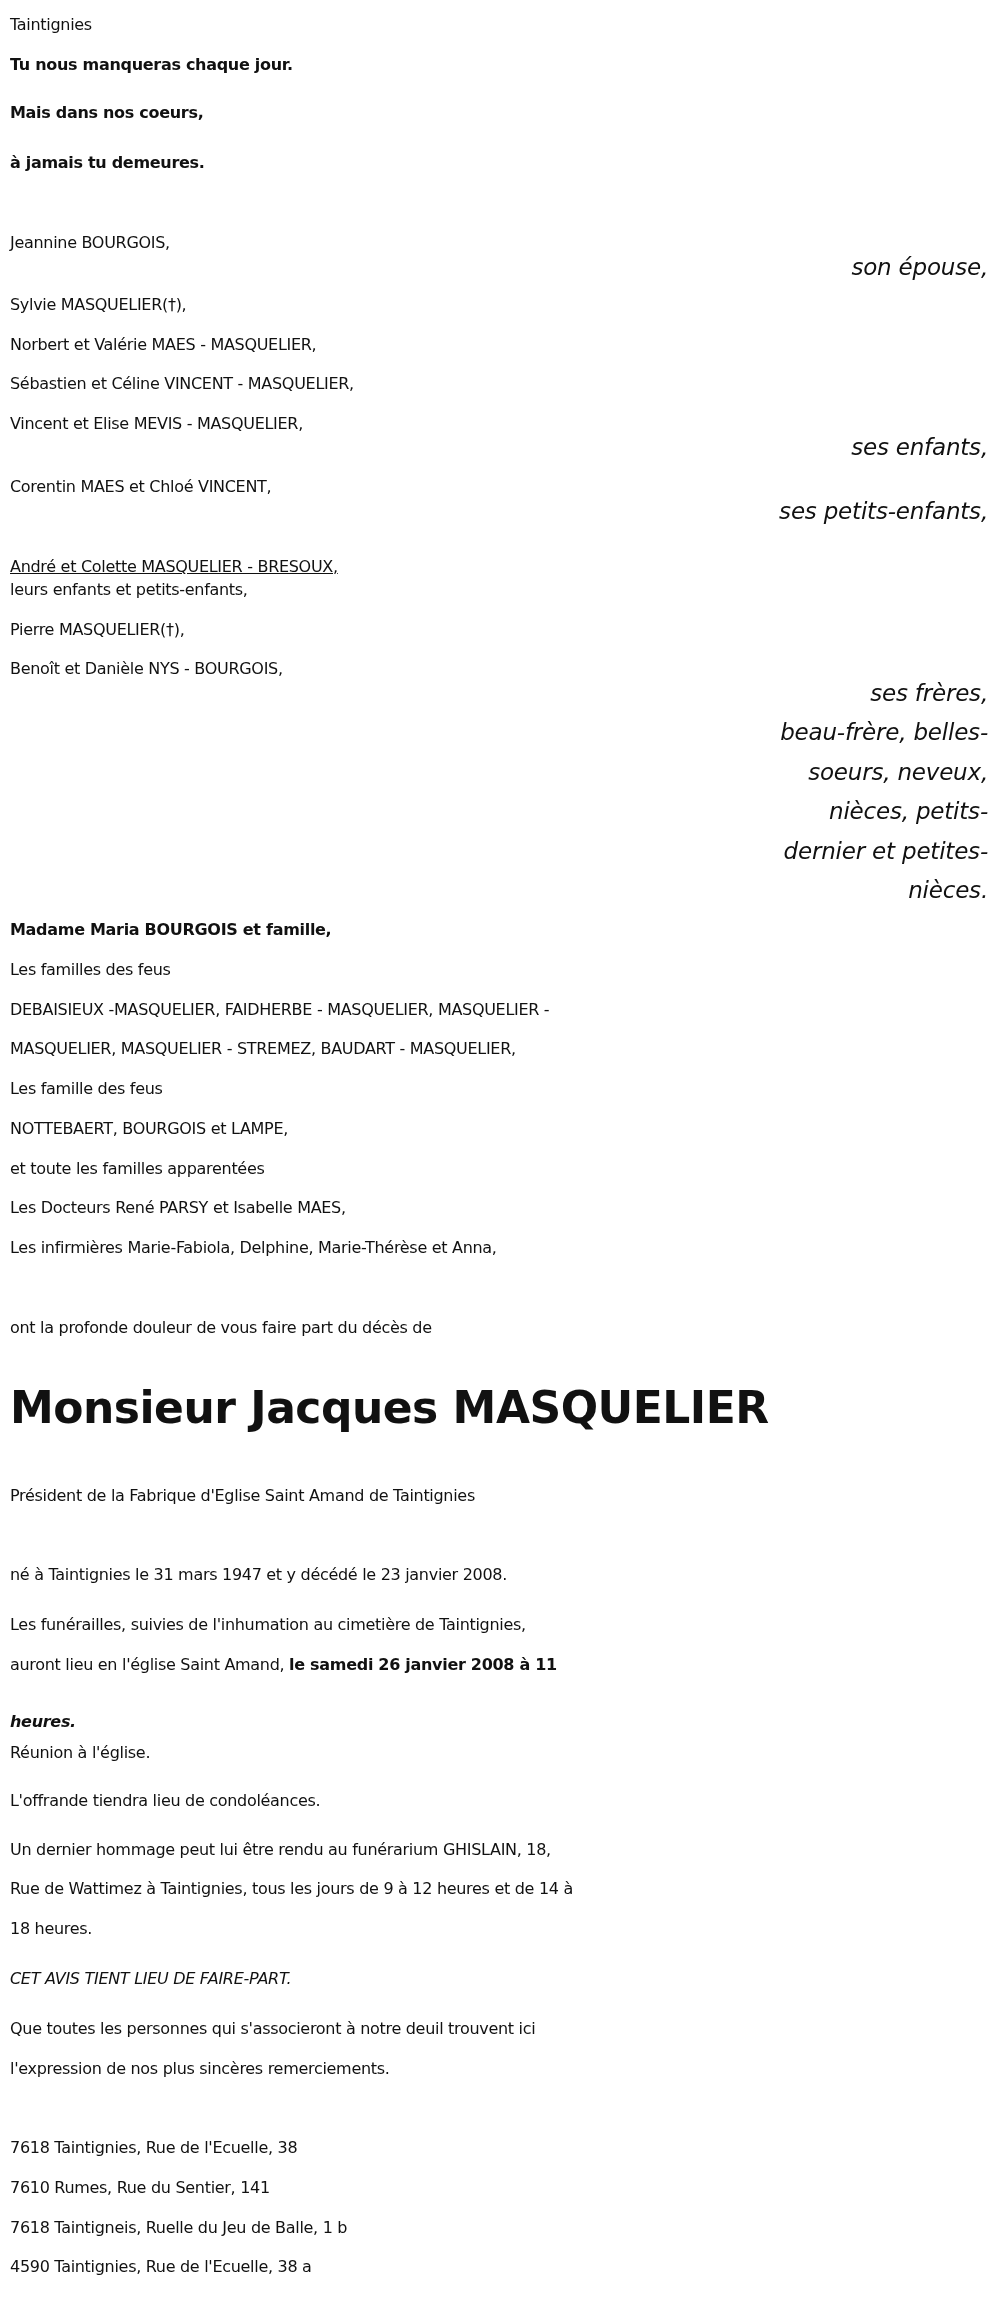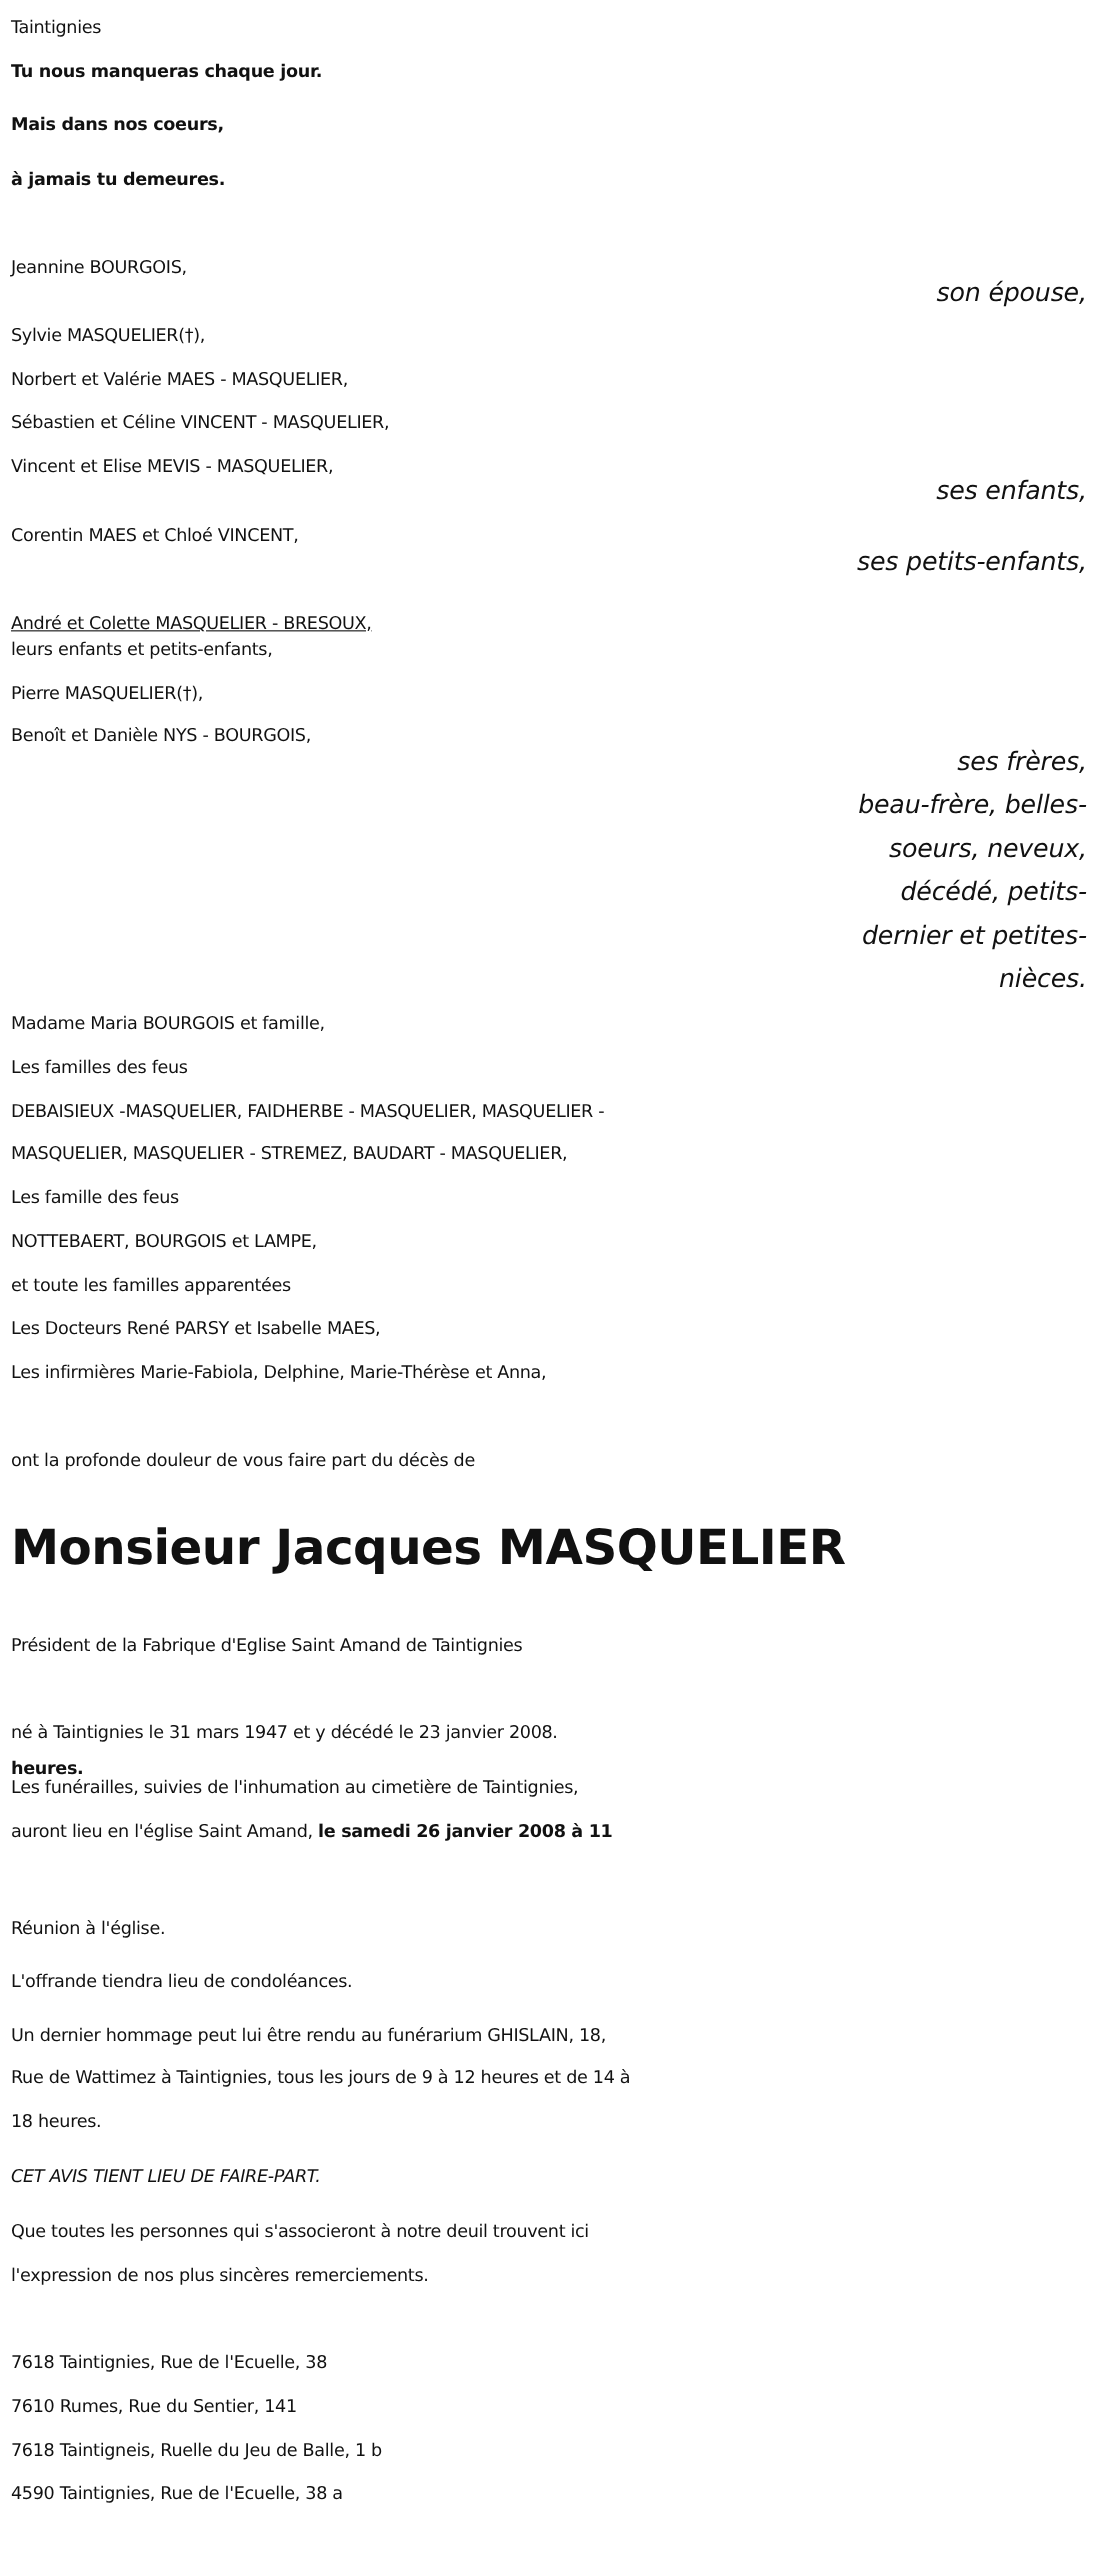--- a/index.html
+++ b/index.html
@@ -62,44 +62,44 @@
 <div class="line" style="top:472px;">Corentin MAES et Chloé VINCENT,</div>
 <div class="right" style="top:496px;">ses petits-enfants,</div>
 
 <div class="line" style="top:552px;text-decoration:underline;">André et Colette MASQUELIER - BRESOUX,</div>
 <div class="line" style="top:575px;">leurs enfants et petits-enfants,</div>
 <div class="line" style="top:615px;">Pierre MASQUELIER(†),</div>
 <div class="line" style="top:654px;">Benoît et Danièle NYS - BOURGOIS,</div>
 <div class="right" style="top:678px;">ses frères,</div>
 <div class="right" style="top:717px;">beau-frère, belles-</div>
 <div class="right" style="top:757px;">soeurs, neveux,</div>
-<div class="right" style="top:796px;">décédé, petits-</div>
+<div class="right" style="top:796px;">nièces, petits-</div>
 <div class="right" style="top:836px;">dernier et petites-</div>
 <div class="right" style="top:875px;">nièces.</div>
 
-<div class="line" style="top:915px;">Madame Maria BOURGOIS et famille,</div>
+<div class="line" style="top:915px;font-weight:bold;">Madame Maria BOURGOIS et famille,</div>
 <div class="line" style="top:955px;">Les familles des feus</div>
 <div class="line" style="top:995px;">DEBAISIEUX -MASQUELIER, FAIDHERBE - MASQUELIER, MASQUELIER -</div>
 <div class="line" style="top:1034px;">MASQUELIER, MASQUELIER - STREMEZ, BAUDART - MASQUELIER,</div>
 <div class="line" style="top:1074px;">Les famille des feus</div>
 <div class="line" style="top:1114px;">NOTTEBAERT, BOURGOIS et LAMPE,</div>
 <div class="line" style="top:1154px;">et toute les familles apparentées</div>
 <div class="line" style="top:1193px;">Les Docteurs René PARSY et Isabelle MAES,</div>
 <div class="line" style="top:1233px;">Les infirmières Marie-Fabiola, Delphine, Marie-Thérèse et Anna,</div>
 
 <div class="line" style="top:1313px;">ont la profonde douleur de vous faire part du décès de</div>
 <div class="title" style="top:1386px;">Monsieur Jacques MASQUELIER</div>
 <div class="line" style="top:1481px;text-align:right;">Président de la Fabrique d'Eglise Saint Amand de Taintignies</div>
 
 <div class="line" style="top:1560px;">né à Taintignies le 31 mars 1947 et y décédé le 23 janvier 2008.</div>
 <div class="line" style="top:1610px;">Les funérailles, suivies de l'inhumation au cimetière de Taintignies,</div>
 <div class="line" style="top:1650px;">
   <span>auront lieu en l'église Saint Amand, </span><span class="bold">le samedi 26 janvier 2008 à 11</span>
 </div>
-<div class="line bold" style="top:1593px;">heures.</div>
+<div class="line bold" style="top:1707px;font-style:italic;">heures.</div>
 
 <div class="line" style="top:1738px;">Réunion à l'église.</div>
 <div class="line" style="top:1786px;">L'offrande tiendra lieu de condoléances.</div>
 
 <div class="line" style="top:1835px;">Un dernier hommage peut lui être rendu au funérarium GHISLAIN, 18,</div>
 <div class="line" style="top:1874px;">Rue de Wattimez à Taintignies, tous les jours de 9 à 12 heures et de 14 à</div>
 <div class="line" style="top:1914px;">18 heures.</div>
 
 <div class="line italic" style="top:1964px;">CET AVIS TIENT LIEU DE FAIRE-PART.</div>
 

